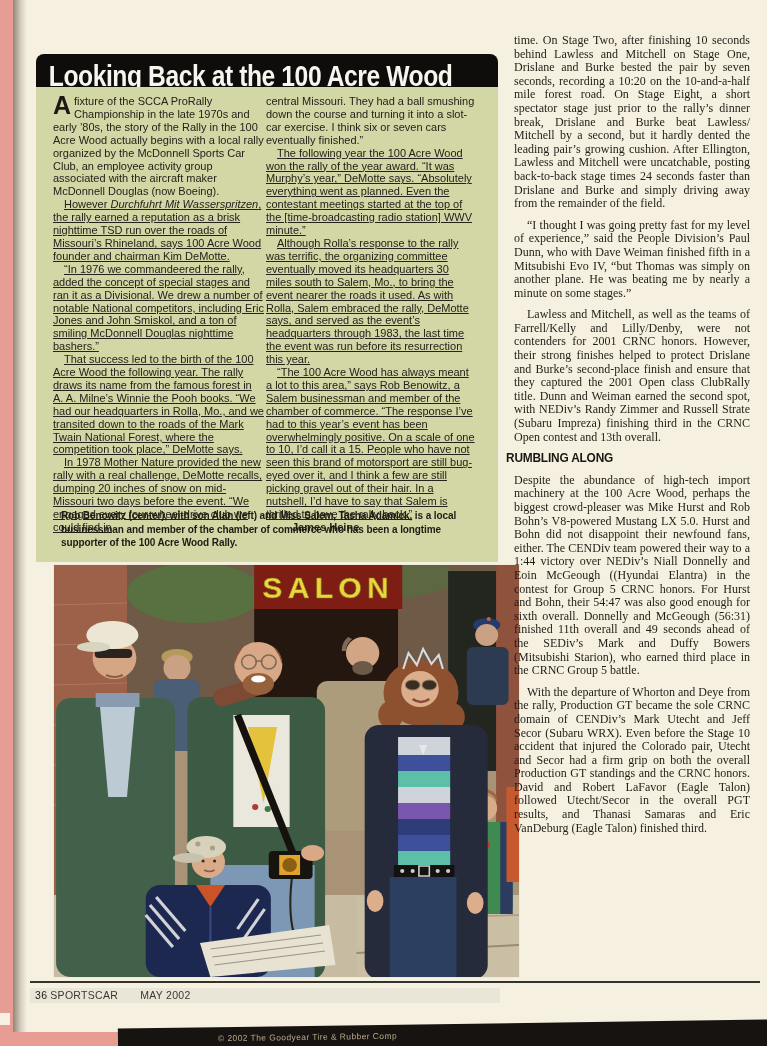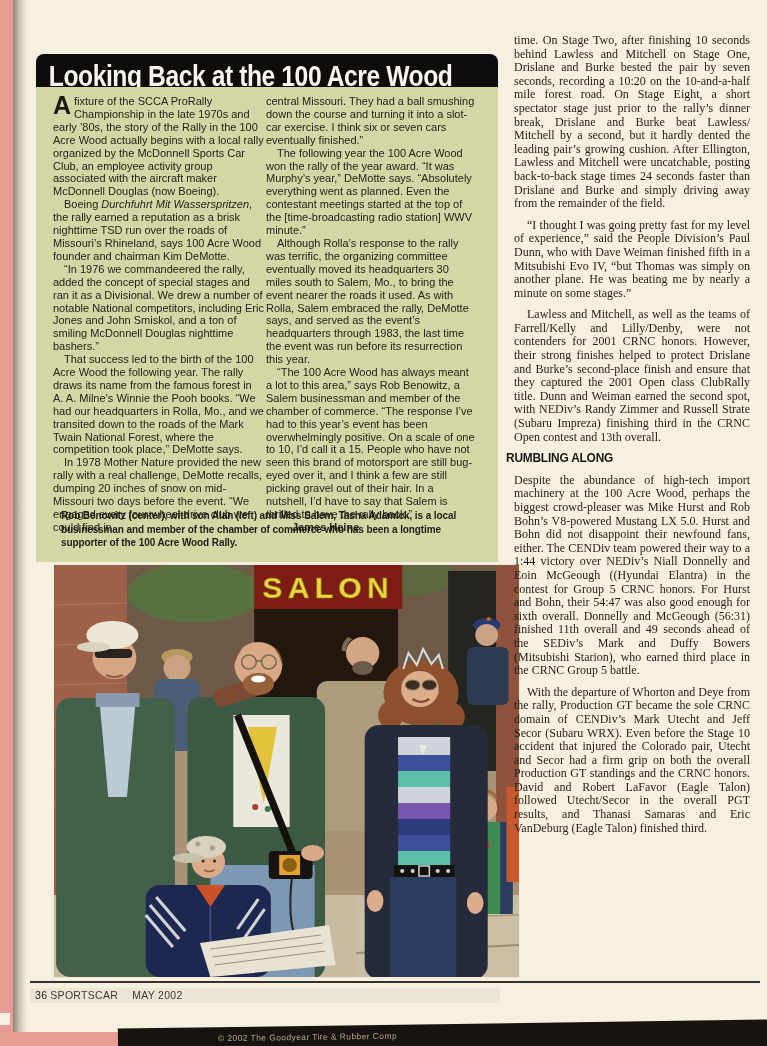--- a/index.html
+++ b/index.html
@@ -11,37 +11,37 @@
   
   .title-bar{position:absolute;left:23px;top:54px;width:462px;height:45px;background:#0e0d0b;border-radius:8px;}
   .title-text{display:inline-block;color:#f7f5ee;font-weight:bold;font-size:29px;line-height:45px;
     padding-left:15px;letter-spacing:-.5px;transform:scaleX(.85);transform-origin:left center;white-space:nowrap;}
   
   .green-panel{position:absolute;left:23px;top:87px;width:462px;height:475px;background:#d3d6a5;}
   .gcol{position:absolute;top:8px;width:211px;font-size:11px;line-height:12.9px;color:#25221b;}
   .gcol.c1{left:17px;}
   .gcol.c2{left:230px;width:209px;}
   .gcol p{margin:0;}
-  .gcol p.ind{text-indent:11px;}
+  .gcol p.ind{text-indent:11px;text-decoration:underline;}
   .dropcap{float:left;font-weight:bold;font-size:25px;line-height:21px;padding-right:3px;color:#1b1914;}
   .byline{font-weight:bold;margin-left:26px !important;}
   .caption{position:absolute;left:17px;right:12px;bottom:5px;margin:8px;font-weight:bold;
     font-size:10px;line-height:13.2px;color:#1e1c14;letter-spacing:-.1px;}
   
   .photo{position:absolute;left:41px;top:565px;width:465px;height:412px;background:#bef264;overflow:hidden;
     box-shadow:0 0 0 1px #efe9d6;}
   .photo svg{display:block;width:100%;height:100%;}
   .photo-credit{position:absolute;right:1px;top:944px;transform:rotate(-90deg);transform-origin:right top;
     font-size:6px;letter-spacing:.6px;color:#56514a;}
   
   .footer-rule{position:absolute;left:17px;top:981px;width:730px;height:2px;background:#34322c;}
   .footer-band{position:absolute;left:17px;top:988px;width:470px;height:15px;background:#e9e6d8;}
   .footer{position:absolute;left:22px;top:989px;font-size:10.5px;color:#3a3830;letter-spacing:.3px;}
   .footer .pg{font-weight:normal;color:#23211b;margin-right:3px;}
-  .footer .mag{margin-right:14px;}
+  .footer .mag{margin-right:22px;}
   
   .main-col{position:absolute;left:493px;top:26px;width:252px;color:#211d17;
     font-family:"Liberation Serif",serif;font-size:12px;line-height:13.6px;text-align:justify;}
   .main-col p{margin:8px;}
   .main-col p.ind{text-indent:13px;}
   .main-col h3{margin:8px 0 3px 0;font-family:"Liberation Sans",sans-serif;font-weight:bold;
     font-size:12.5px;letter-spacing:-.2px;color:#191712;transform:scaleX(.95);transform-origin:left center;}
   .cont{color:#0d0d0b;font-family:"DejaVu Sans",sans-serif;font-size:11px;}
   
   .bottom-strip{position:absolute;left:118px;top:1024px;width:660px;height:30px;background:#171310;
@@ -56,21 +56,21 @@
   <div class="page">
     <div class="edge-shadow"></div>
 
     <div class="title-bar">
       <span class="title-text">Looking Back at the 100 Acre Wood</span>
     </div>
 
     <div class="green-panel">
       <div class="gcol c1">
         <p><span class="dropcap">A</span><span>fixture of the SCCA ProRally Championship in the late 1970s and early ’80s, the story of the Rally in the 100 Acre Wood actually begins with a local rally organized by the McDonnell Sports Car Club, an employee activity group associated with the aircraft maker McDonnell Douglas (now Boeing).</span></p>
-        <p class="ind"><span>Boeing </span><i>Durchfuhrt Mit Wasserspritzen</i><span>, the rally earned a reputation as a brisk nighttime TSD run over the roads of Missouri’s Rhineland, says 100 Acre Wood founder and chairman Kim DeMotte.</span></p>
+        <p class="ind"><span>However </span><i>Durchfuhrt Mit Wasserspritzen</i><span>, the rally earned a reputation as a brisk nighttime TSD run over the roads of Missouri’s Rhineland, says 100 Acre Wood founder and chairman Kim DeMotte.</span></p>
         <p class="ind">“In 1976 we commandeered the rally, added the concept of special stages and ran it as a Divisional. We drew a number of notable National competitors, including Eric Jones and John Smiskol, and a ton of smiling McDonnell Douglas nighttime bashers.”</p>
         <p class="ind">That success led to the birth of the 100 Acre Wood the following year. The rally draws its name from the famous forest in A. A. Milne’s Winnie the Pooh books. “We had our headquarters in Rolla, Mo., and we transited down to the roads of the Mark Twain National Forest, where the competition took place,” DeMotte says.</p>
         <p class="ind">In 1978 Mother Nature provided the new rally with a real challenge, DeMotte recalls, dumping 20 inches of snow on mid-Missouri two days before the event. “We engaged every four-wheel-drive club we could find in</p>
       </div>
       <div class="gcol c2">
         <p>central Missouri. They had a ball smushing down the course and turning it into a slot-car exercise. I think six or seven cars eventually finished.”</p>
         <p class="ind">The following year the 100 Acre Wood won the rally of the year award. “It was Murphy’s year,” DeMotte says. “Absolutely everything went as planned. Even the contestant meetings started at the top of the [time-broadcasting radio station] WWV minute.”</p>
         <p class="ind">Although Rolla’s response to the rally was terrific, the organizing committee eventually moved its headquarters 30 miles south to Salem, Mo., to bring the event nearer the roads it used. As with Rolla, Salem embraced the rally, DeMotte says, and served as the event’s headquarters through 1983, the last time the event was run before its resurrection this year.</p>
         <p class="ind">“The 100 Acre Wood has always meant a lot to this area,” says Rob Benowitz, a Salem businessman and member of the chamber of commerce. “The response I’ve had to this year’s event has been overwhelmingly positive. On a scale of one to 10, I’d call it a 15. People who have not seen this brand of motorsport are still bug-eyed over it, and I think a few are still picking gravel out of their hair. In a nutshell, I’d have to say that Salem is thrilled to have the rally back.”</p>
         <p class="byline">James Heine</p>

